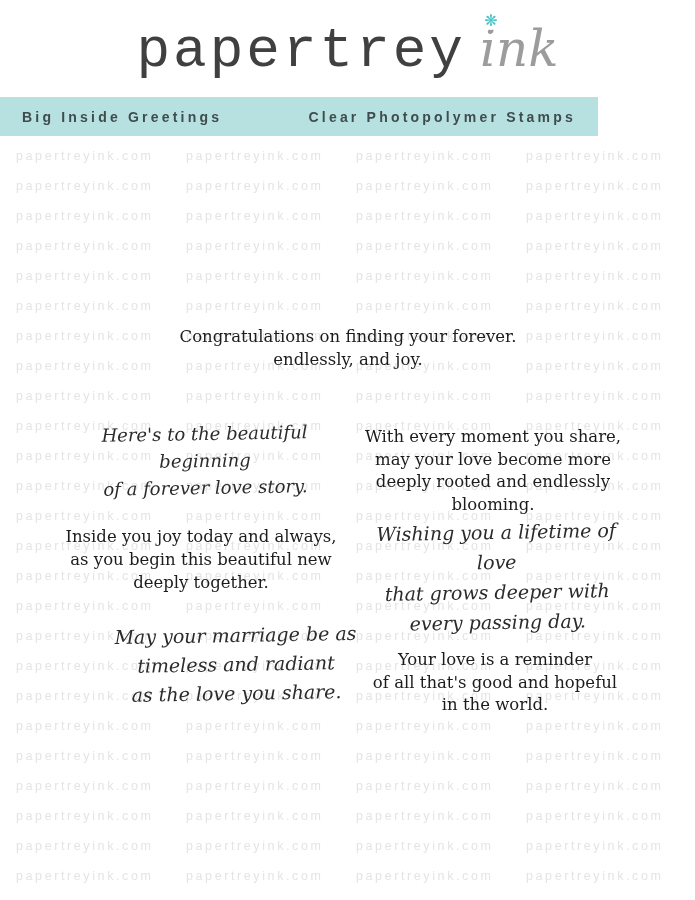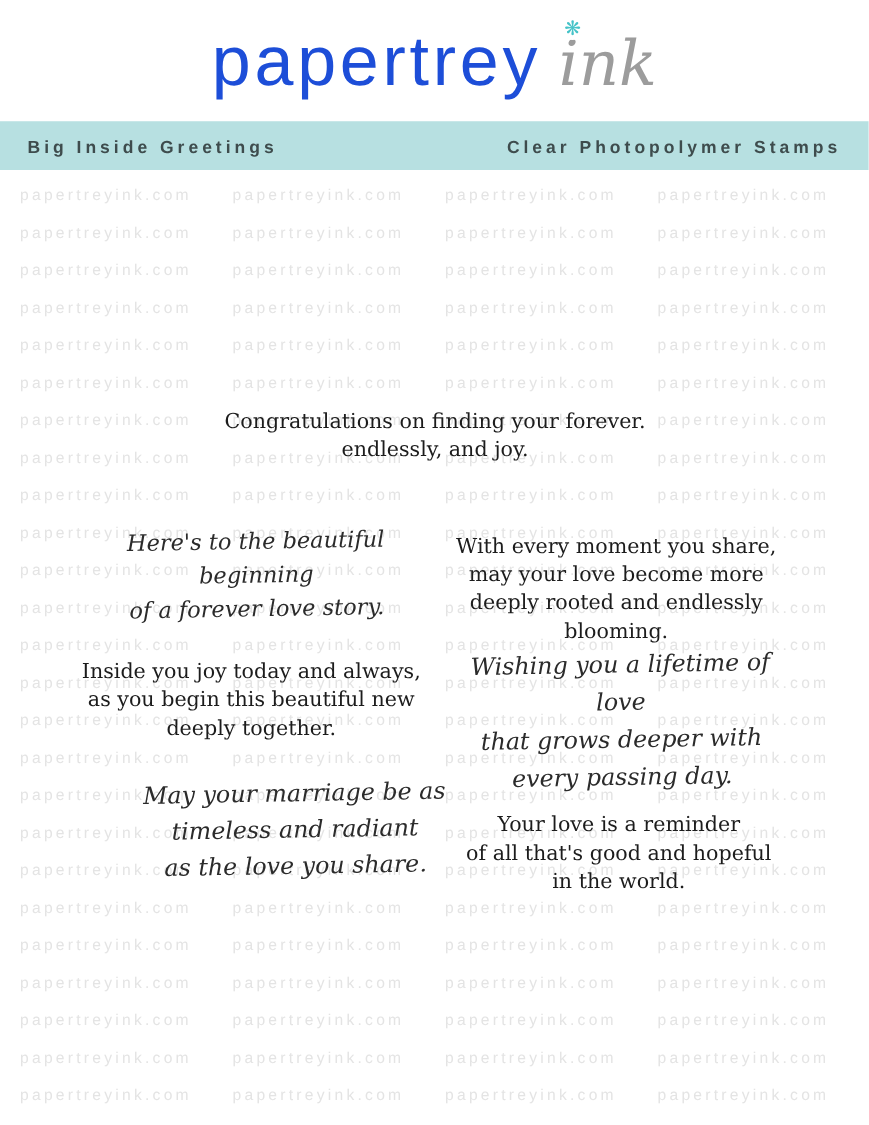--- a/index.html
+++ b/index.html
@@ -31,25 +31,25 @@
     position: absolute;
     top: 14px; left: 0; right: 0;
     height: 80px;
     display: flex;
     justify-content: center;
     align-items: baseline;
     z-index: 3;
     gap: 14px;
   }
   .logo-serif {
-    font-family: Liberation Sans, sans-serif;
+    font-family: Liberation Mono, monospace;
     font-size: 56px;
     line-height: 70px;
     letter-spacing: 3px;
-    color: #1d4ed8;
+    color: #404040;
   }
   .logo-script {
     position: relative;
     font-family: "DejaVu Serif", serif;
     font-style: italic;
     font-size: 50px;
     line-height: 70px;
     color: #9c9c9c;
   }
   .logo-flower {
@@ -65,21 +65,21 @@
     line-height: 18px;
     text-align: center;
     color: #45c3c8;
     z-index: 2;
   }
 
   
   .banner {
     position: absolute;
     top: 97px; left: 0;
-    width: 695px;
+    width: 598px;
     height: 39px;
     background: #b7e0e1;
     display: flex;
     justify-content: space-between;
     align-items: center;
     box-sizing: border-box;
     padding: 0 22px;
     z-index: 3;
   }
   .banner span {

